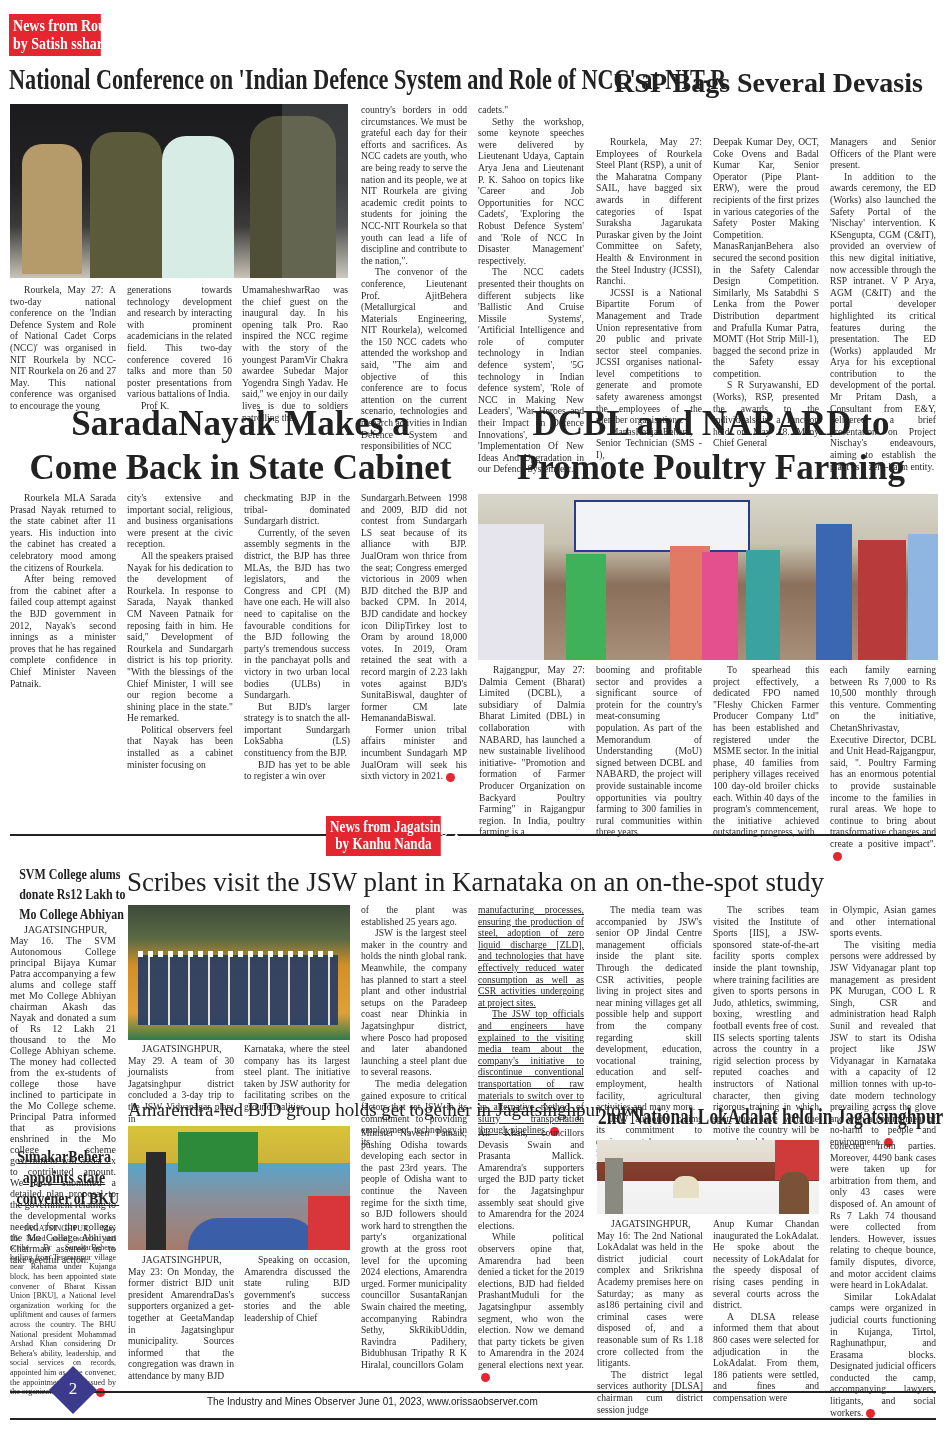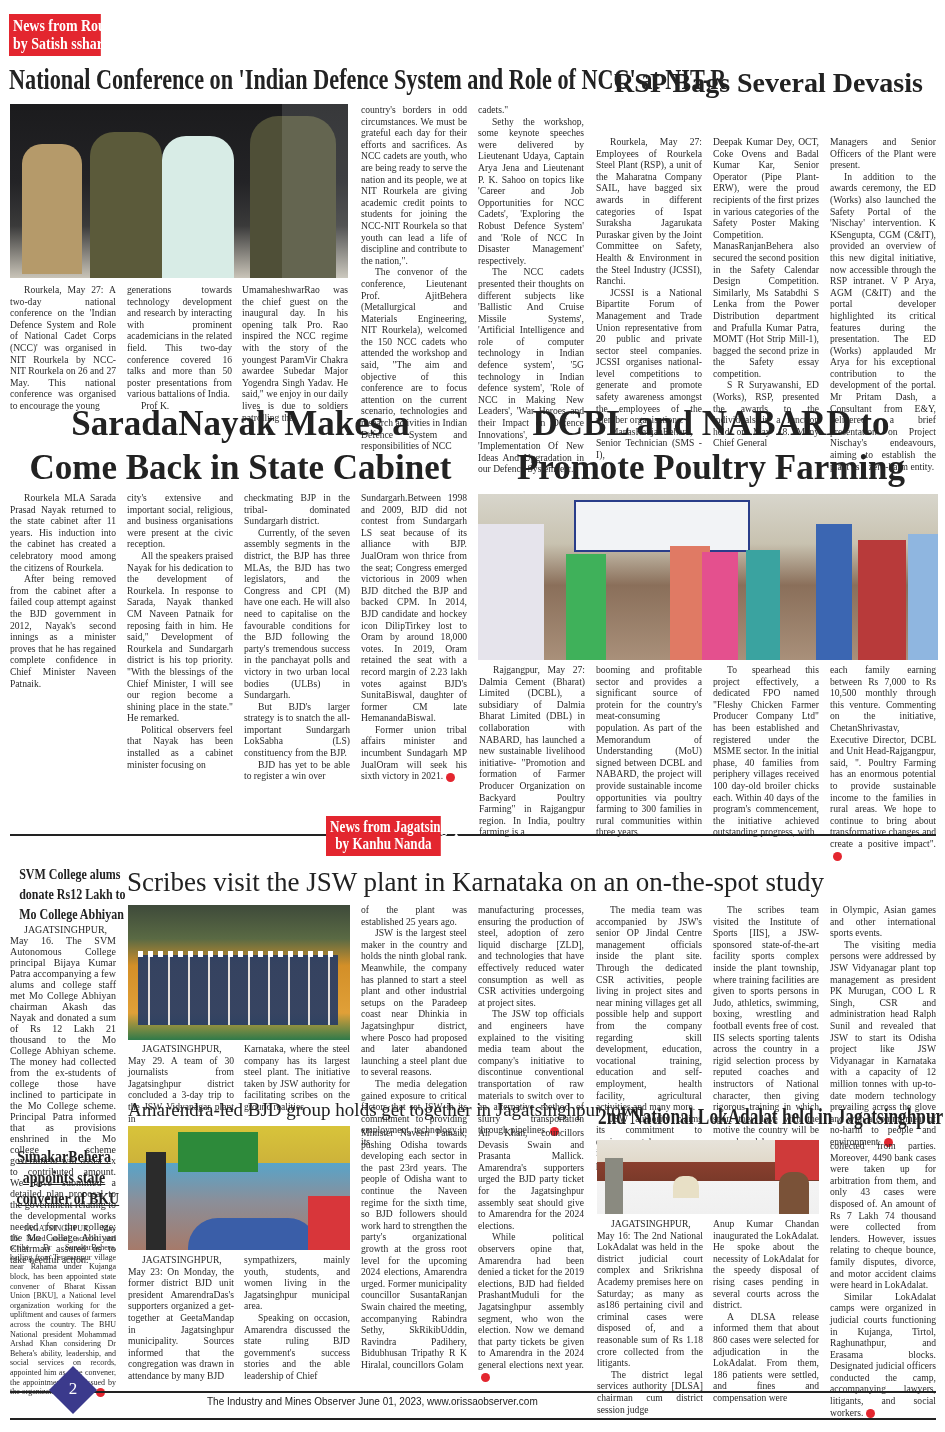--- a/index.html
+++ b/index.html
@@ -156,21 +156,21 @@
   <p>JAGATSINGHPUR, May 29. A team of 30 journalists from Jagatsinghpur district concluded a 3-day trip to the JSW Vidyanagar plant in</p>
 </div>
 <div class="col" style="left:244px;top:1043px;width:106px;">
   <p style="text-indent:0">Karnataka, where the steel company has its largest steel plant. The initiative taken by JSW authority for facilitating scribes on the ground realities</p>
 </div>
 <div class="col" style="left:361px;top:904px;width:106px;">
   <p style="text-indent:0">of the plant was established 25 years ago.</p>
   <p>JSW is the largest steel maker in the country and holds the ninth global rank. Meanwhile, the company has planned to start a steel plant and other industrial setups on the Paradeep coast near Dhinkia in Jagatsinghpur district, where Posco had proposed and later abandoned launching a steel plant due to several reasons.</p>
   <p>The media delegation gained exposure to critical factors that set JSW in its commitment to providing employment, technology in its</p>
 </div>
-<div class="col" style="left:478px;top:904px;width:106px;">
+<div class="col" style="left:478px;top:904px;width:106px;text-decoration:underline;">
   <p style="text-indent:0">manufacturing processes, ensuring the production of steel, adoption of zero liquid discharge [ZLD], and technologies that have effectively reduced water consumption as well as CSR activities undergoing at project sites.</p>
   <p><span>The JSW top officials and engineers have explained to the visiting media team about the company's initiative to discontinue conventional transportation of raw materials to switch over to an alternative method of slurry transportation through pipelines.</span><span class="endmark"></span></p>
 </div>
 <div class="col" style="left:596px;top:904px;width:106px;">
   <p>The media team was accompanied by JSW's senior OP Jindal Centre management officials inside the plant site. Through the dedicated CSR activities, people living in project sites and near mining villages get all possible help and support from the company regarding skill development, education, vocational training, education and self-employment, health facility, agricultural activities and many more.</p>
   <p>JSW authority claims its commitment to environmental improvement and protection.</p>
 </div>
 <div class="col" style="left:713px;top:904px;width:106px;">
   <p>The scribes team visited the Institute of Sports [IIS], a JSW-sponsored state-of-the-art facility sports complex inside the plant township, where training facilities are given to sports persons in Judo, athletics, swimming, boxing, wrestling and football events free of cost. IIS selects sporting talents across the country in a rigid selection process by reputed coaches and instructors of National character, then giving rigorous training in which sport they love with the motive the country will be earned medals</p>
 </div>
@@ -183,21 +183,20 @@
 <div class="photo" style="left:128px;top:1126px;width:222px;height:124px;background:linear-gradient(180deg,#d8c43a 0%,#cdb23a 30%,#58a4c9 30%,#8a8f9a 60%,#a67a6a 100%);">
   <div style="position:absolute;left:50px;top:6px;width:80px;height:40px;background:#2d8a3a"></div>
   <div style="position:absolute;left:18px;top:26px;width:20px;height:98px;background:#2b2b2b"></div>
   <div style="position:absolute;left:60px;top:92px;width:130px;height:32px;background:#3a5ea8;border-radius:30px 30px 0 0"></div>
   <div style="position:absolute;left:180px;top:70px;width:42px;height:54px;background:#d8363a"></div>
 </div>
 <div class="col" style="left:128px;top:1254px;width:106px;">
   <p>JAGATSINGHPUR, May 23: On Monday, the former district BJD unit president AmarendraDas's supporters organized a get-together at GeetaMandap in Jagatsinghpur municipality. Sources informed that the congregation was drawn in attendance by many BJD</p>
 </div>
 <div class="col" style="left:244px;top:1254px;width:106px;">
-  <p style="text-indent:0">sympathizers, mainly youth, students, and women living in the Jagatsinghpur municipal area.</p>
   <p>Speaking on occasion, Amarendra discussed the state ruling BJD government's success stories and the able leadership of Chief</p>
 </div>
 <div class="col" style="left:361px;top:1127px;width:106px;">
   <p style="text-indent:0">Minister Naveen Patnaik, pushing Odisha towards developing each sector in the past 23rd years. The people of Odisha want to continue the Naveen regime for the sixth time, so BJD followers should work hard to strengthen the party's organizational growth at the gross root level for the upcoming 2024 elections, Amarendra urged. Former municipality councillor SusantaRanjan Swain chaired the meeting, accompanying Rabindra Sethy, SkRikibUddin, Ravindra Padihery, Bidubhusan Tripathy R K Hiralal, councillors Golam</p>
 </div>
 <div class="col" style="left:478px;top:1127px;width:106px;">
   <p style="text-indent:0">Ali Khan, councillors Devasis Swain and Prasanta Mallick. Amarendra's supporters urged the BJD party ticket for the Jagatsinghpur assembly seat should give to Amarendra for the 2024 elections.</p>
   <p><span>While political observers opine that, Amarendra had been denied a ticket for the 2019 elections, BJD had fielded PrashantMuduli for the Jagatsinghpur assembly segment, who won the election. Now we demand that party tickets be given to Amarendra in the 2024 general elections next year.</span><span class="endmark"></span></p>
 </div>
 

